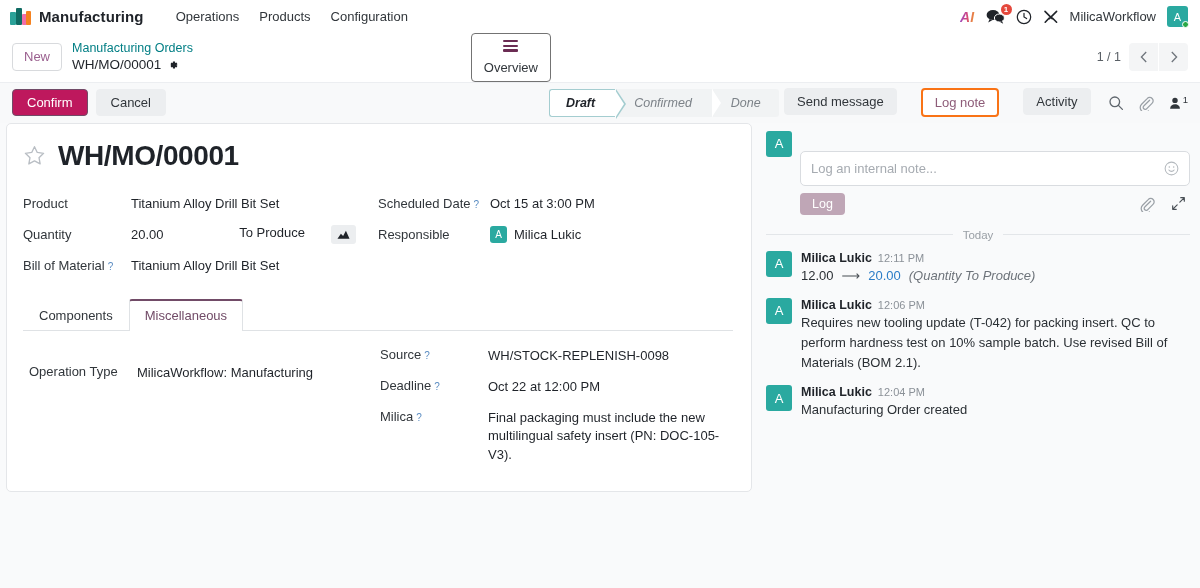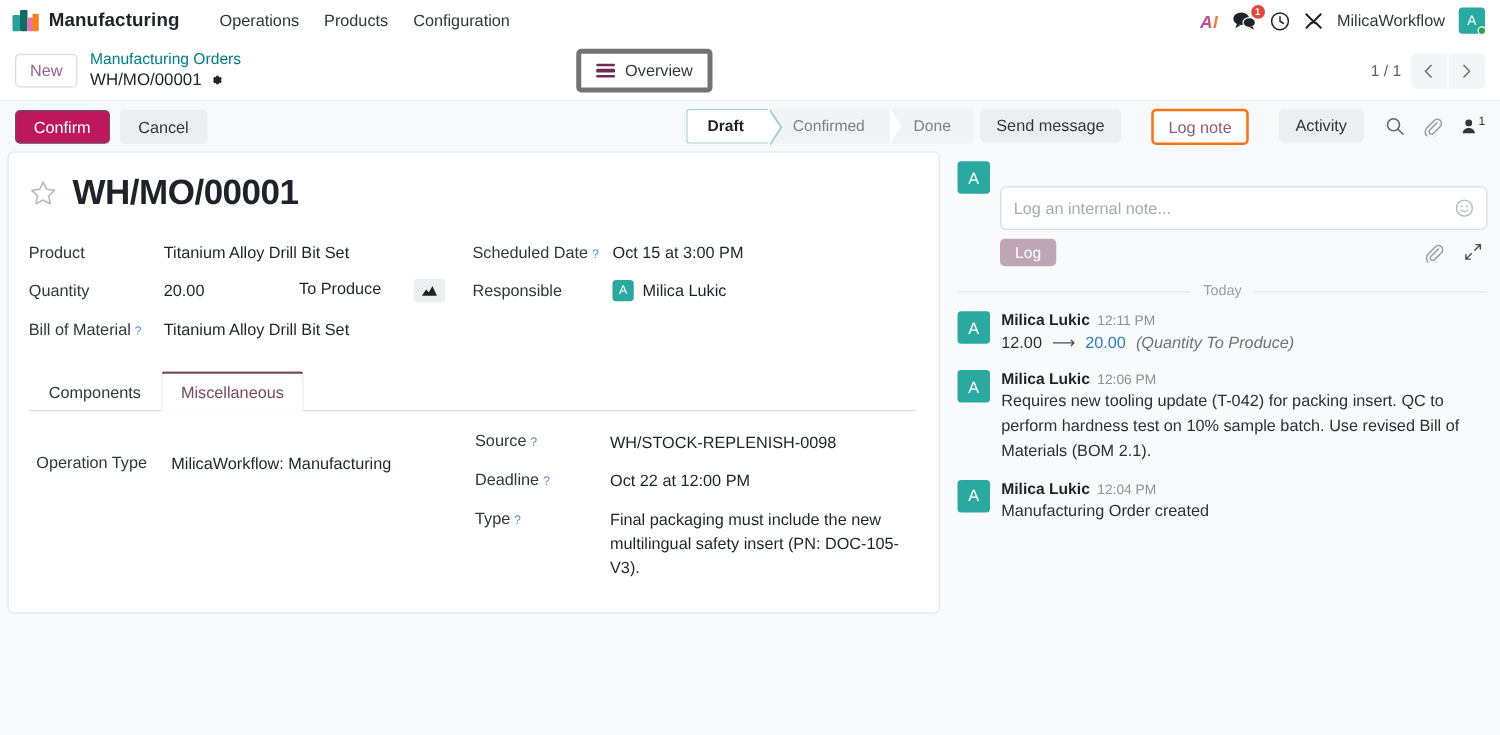--- a/index.html
+++ b/index.html
@@ -51,22 +51,22 @@
   .btn-new {
     border: 1px solid #d8dadd; background: #fff; color: #9a5f8e; font-size: 13px;
     padding: 5px 11px; border-radius: 4px; cursor: pointer; line-height: 1.2;
   }
   .breadcrumb { display: flex; flex-direction: column; justify-content: center; line-height: 1.25; }
   .bc-parent { font-size: 12.5px; color: #017e84; cursor: pointer; font-weight: 500; }
   .bc-current { font-size: 13.5px; color: #1f2329; display: flex; align-items: center; gap: 6px; }
   .gear { width: 12px; height: 12px; cursor: pointer; display: inline-block; }
   .cp-center { margin-left: auto; margin-right: auto; }
   .btn-overview {
-    display: flex; align-items: center; gap: 8px; border: 4px solid #737373; background: #fff;
-    border-radius: 4px; padding: 6px 12px; font-size: 13px; color: #31363b; cursor: pointer;
+    display: flex; align-items: center; gap: 8px; border: 1px solid #737373; background: #fff;
+    border-radius: 4px; padding: 6px 12px; font-size: 13px; color: #31363b; cursor: pointer; flex-direction: column;
   }
   .bars { display: flex; flex-direction: column; gap: 2.5px; }
   .bars i { display: block; width: 15px; height: 2.2px; background: #6b2c53; border-radius: 1px; }
   .pager { margin-left: auto; display: flex; align-items: center; gap: 8px; }
   .pager-count { font-size: 12.5px; color: #5a6066; }
   .pager-btns { display: flex; }
   .pg-btn { width: 29px; height: 28px; background: #f4f5f6; border: none; display: flex; align-items: center;
     justify-content: center; cursor: pointer; color: #6f757c; }
   .pg-btn:first-child { border-radius: 4px 0 0 4px; margin-right: 1px; }
   .pg-btn:last-child { border-radius: 0 4px 4px 0; }
@@ -76,21 +76,21 @@
     background: #f8f9fa; flex: 0 0 40px; display: flex; align-items: center;
     padding: 0 12px; gap: 8px;
   }
   .btn-confirm { background: #be185d; color: #fff; border: 1px solid #714b67; font-size: 13px;
     padding: 5px 14px; border-radius: 4px; cursor: pointer; }
   .btn-cancel { background: #eceef0; color: #31363b; border: 1px solid #eceef0; font-size: 13px;
     padding: 5px 14px; border-radius: 4px; cursor: pointer; }
 
   .pipeline { position: absolute; left: 549px; display: flex; height: 28px; }
   .stage { position: relative; display: flex; align-items: center; padding: 0 20px 0 18px;
-    font-size: 12.5px; color: #7c8288; background: #f1f3f4; cursor: pointer; }
+    font-size: 12.5px; color: #7c8288; background: #f1f3f4; cursor: pointer; font-style: italic; }
   .stage + .stage { margin-left: 1px; }
   .stage.active { background: #fff; color: #1f2329; font-weight: 600; border: 1px solid #a4cdd0;
     border-right: none; border-radius: 3px 0 0 3px; padding-left: 16px; }
   .stage:not(.active):first-child { border-radius: 3px 0 0 3px; }
   .stage:last-child { border-radius: 0 3px 3px 0; padding-right: 18px; }
   .stage .arrow { position: absolute; right: -9px; top: 0; width: 0; height: 0; z-index: 2;
     border-top: 14px solid transparent; border-bottom: 14px solid transparent; border-left: 9px solid #f1f3f4; }
   .stage.active .arrow { border-left-color: #fff; right: -9px; }
   .stage.active .arrow-bd { position: absolute; right: -11px; top: -1px; width: 0; height: 0; z-index: 1;
     border-top: 15px solid transparent; border-bottom: 15px solid transparent; border-left: 10px solid #a4cdd0; }
@@ -400,21 +400,21 @@
               </div>
               <div class="trow">
                 <span class="tlabel">
                   <span>Deadline</span>
                   <span class="help">?</span>
                 </span>
                 <span class="tval">Oct 22 at 12:00 PM</span>
               </div>
               <div class="trow">
                 <span class="tlabel">
-                  <span>Type</span>
+                  <span>Milica</span>
                   <span class="help">?</span>
                 </span>
                 <span class="tval">Final packaging must include the new multilingual safety insert (PN: DOC-105-V3).</span>
               </div>
             </div>
           </div>
         </div>
 
       </div>
     </div>

